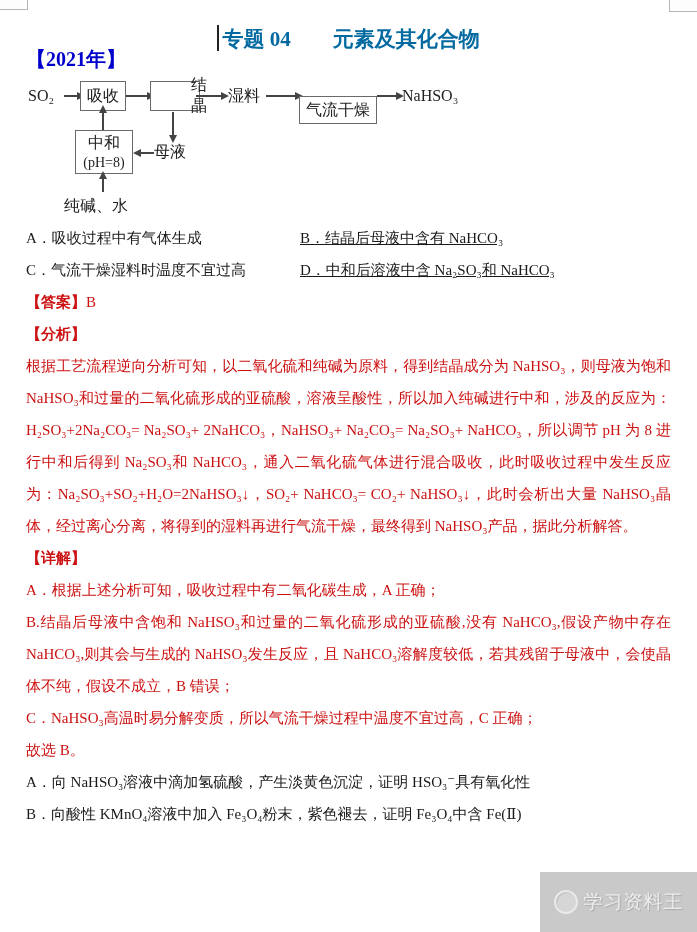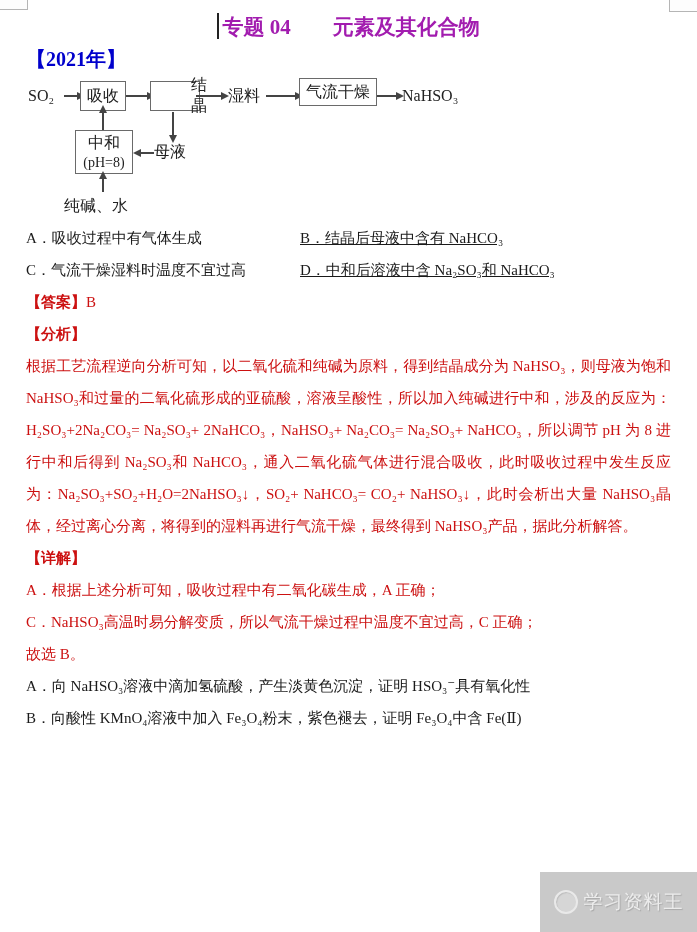--- a/index.html
+++ b/index.html
@@ -9,21 +9,21 @@
     background:#ffffff; color:#1a1a1a;
     font-family:"Liberation Serif","DejaVu Serif",serif;
     font-size:15px;
   }
   
   .corner { position:absolute; border:1px solid #b5b5b5; background:#fdfdfd; }
   .corner.tl { left:-22px; top:-24px; width:50px; height:34px; }
   .corner.tr { right:-26px; top:-22px; width:54px; height:34px; }
 
   
-  .title-row { padding-top:13px; height:40px; text-align:center; font-size:21px; font-weight:bold; color:#a21caf; }
+  .title-row { padding-top:25px; height:40px; text-align:center; font-size:21px; font-weight:bold; color:#0369a1; }
   .title-caret { display:inline-block; width:2px; height:26px; background:#222; vertical-align:-5px; margin-right:3px; }
   .title-main { margin-left:42px; }
 
   .year-badge { margin:4px 0 0 26px; height:30px; line-height:30px; color:#0000cc; font-weight:bold; font-size:20px; }
 
   .stem { margin:0 26px; line-height:32px; }
 
   
   .diagram { position:relative; margin-left:28px; height:148px; font-size:16px; color:#222; }
   .dlabel { position:absolute; white-space:nowrap; line-height:24px; }
@@ -75,21 +75,21 @@
     <div class="dbox" style="left:52px;top:7px;width:46px;height:30px;">
         <span>吸收</span>
       </div>
     <div class="ar h ar-r" style="left:98px;top:21px;width:22px;"></div>
     <div class="dbox" style="left:122px;top:7px;width:46px;height:30px;padding-left:48px;">
         <span>结晶</span>
       </div>
     <div class="ar h ar-r" style="left:168px;top:21px;width:26px;"></div>
     <span class="dlabel" style="left:200px;top:10px;">湿料</span>
     <div class="ar h ar-r" style="left:238px;top:21px;width:30px;"></div>
-    <div class="dbox" style="left:271px;top:4px;width:78px;height:28px;">
+    <div class="dbox" style="left:271px;top:22px;width:78px;height:28px;">
         <span>气流干燥</span>
       </div>
     <div class="ar h ar-r" style="left:349px;top:21px;width:20px;"></div>
     <span class="dlabel" style="left:374px;top:10px;">NaHSO₃</span>
 
     <div class="ar v ar-u" style="left:74px;top:38px;height:18px;"></div>
     <div class="dbox" style="left:47px;top:56px;width:58px;height:44px;">
       <span>中和</span>
       <span class="small">(pH=8)</span>
     </div>
@@ -111,20 +111,21 @@
 
   <div class="line red">
     <span class="lbl">【答案】</span><span>B</span>
   </div>
 
   <div class="line red lbl">【分析】</div>
   <div class="para red">根据工艺流程逆向分析可知，以二氧化硫和纯碱为原料，得到结晶成分为 NaHSO₃，则母液为饱和 NaHSO₃和过量的二氧化硫形成的亚硫酸，溶液呈酸性，所以加入纯碱进行中和，涉及的反应为：H₂SO₃+2Na₂CO₃= Na₂SO₃+ 2NaHCO₃，NaHSO₃+ Na₂CO₃= Na₂SO₃+ NaHCO₃，所以调节 pH 为 8 进行中和后得到 Na₂SO₃和 NaHCO₃，通入二氧化硫气体进行混合吸收，此时吸收过程中发生反应为：Na₂SO₃+SO₂+H₂O=2NaHSO₃↓，SO₂+ NaHCO₃= CO₂+ NaHSO₃↓，此时会析出大量 NaHSO₃晶体，经过离心分离，将得到的湿料再进行气流干燥，最终得到 NaHSO₃产品，据此分析解答。</div>
 
   <div class="line red lbl">【详解】</div>
   <div class="para red">A．根据上述分析可知，吸收过程中有二氧化碳生成，A 正确；</div>
+  <div class="para red">B.结晶后母液中含饱和 NaHSO₃和过量的二氧化硫形成的亚硫酸,没有 NaHCO₃,假设产物中存在 NaHCO₃,则其会与生成的 NaHSO₃发生反应，且 NaHCO₃溶解度较低，若其残留于母液中，会使晶体不纯，假设不成立，B 错误；</div>
   <div class="para red">C．NaHSO₃高温时易分解变质，所以气流干燥过程中温度不宜过高，C 正确；</div>
   <div class="line red">故选 B。</div>
 
   <div class="line">A．向 NaHSO₃溶液中滴加氢硫酸，产生淡黄色沉淀，证明 HSO₃⁻具有氧化性</div>
   <div class="line">B．向酸性 KMnO₄溶液中加入 Fe₃O₄粉末，紫色褪去，证明 Fe₃O₄中含 Fe(Ⅱ)</div>
 
   <div class="watermark">
     <span class="wm-logo"></span>
     <span class="wm-text">学习资料王</span>
   </div>

